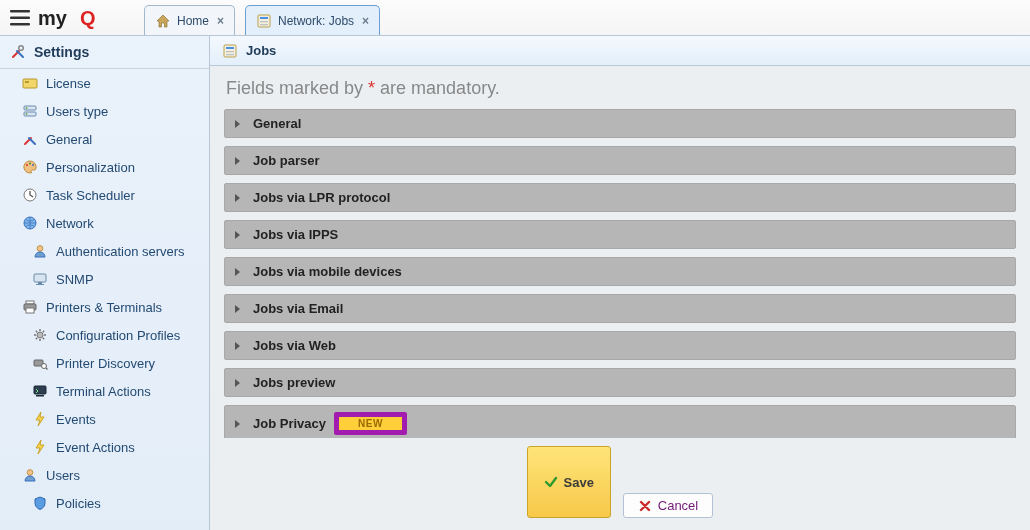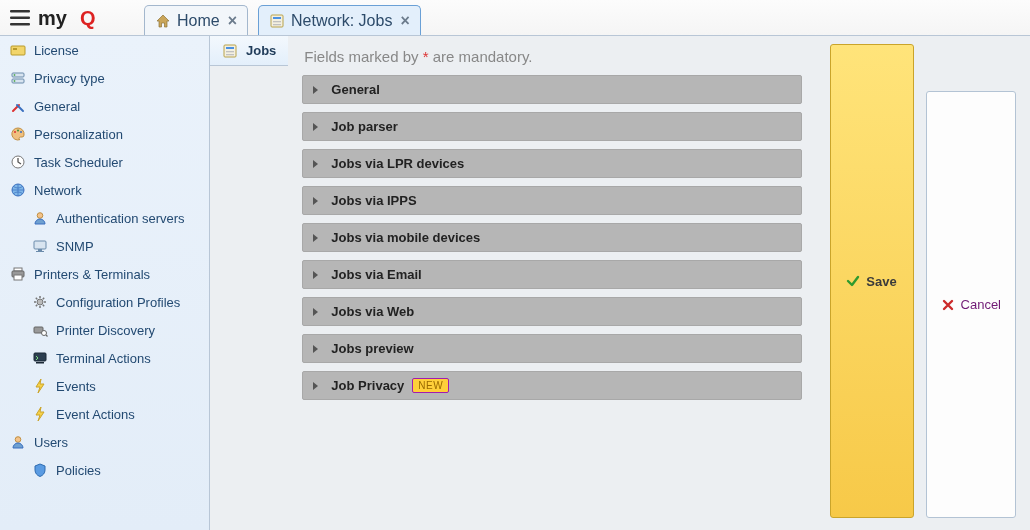--- a/index.html
+++ b/index.html
@@ -44,21 +44,21 @@
   .tab {
     height: 30px;
     display:flex; align-items:center;
     padding: 0 10px;
     border: 1px solid #a3b7cd;
     border-bottom: none;
     border-radius: 5px 5px 0 0;
     margin-right: 10px;
     background: #f2f6fa;
     cursor: pointer;
-    font-size: 16px;
+    font-size: 12px;
     color: #2d4b6a;
   }
   .tab.active {
     background: #e3effb;
     border-color: #6aa0d6;
   }
   .tab .tab-icon { width:16px; height:16px; margin-right:6px; display:inline-flex; align-items:center; justify-content:center; }
   .tab-close {
     margin-left: 8px;
     color: #6b7b8c;
@@ -81,55 +81,55 @@
     display:flex; align-items:center;
     padding: 8px 10px;
     font-size: 14px;
     font-weight: bold;
     color: #1f3b59;
     border-bottom: 1px solid #c6d4e4;
   }
   .sidebar-header .sicon { width:16px; height:16px; margin-right:8px; }
   .sitem {
     display:flex; align-items:center;
-    padding: 6px 10px;
+    padding: 6px 22px;
     cursor: pointer;
     color: #234a72;
     font-size: 13px;
     text-align: center;
   }
   .sitem.child { padding-left: 32px; }
   .sitem .sicon { width:16px; height:16px; margin-right:8px; display:inline-flex; align-items:center; justify-content:center; }
 
   
   .main {
     flex:1;
     display:flex;
-    flex-direction: row;
+    flex-direction: column;
     background: #eceff2;
     overflow: hidden;
   }
   .main-header {
     height: 30px;
     background: linear-gradient(#f3f8fd, #e3effb);
     border-bottom: 1px solid #b8c6d6;
     display:flex; align-items:center;
     padding: 0 12px;
     font-weight: bold;
     color: #1f3b59;
   }
   .main-header .hicon { width:16px; height:16px; margin-right:8px; }
   .main-body {
     flex:1;
     overflow-y: auto;
     padding: 10px 14px 8px 14px;
   }
   .mandatory-note {
     color: #888;
-    font-size: 15px;
+    font-size: 18px;
     margin: 2px 0 10px 2px;
   }
   .mandatory-note .star { color: #d33; }
   .panel {
     background: #b6b6b6;
     border: 1px solid #a8a8a8;
     border-radius: 2px;
     margin-bottom: 8px;
     padding: 6px 8px;
     display:flex; align-items:center;
@@ -140,27 +140,27 @@
   .panel .expander {
     width: 10px; height: 10px;
     margin-right: 10px;
     display:inline-flex; align-items:center; justify-content:center;
   }
   .panel .expander svg { display:block; }
   .panel .ptitle { font-weight: bold; }
   .badge-new {
     margin-left: 8px;
     font-size: 10px;
-    font-weight: normal;
+    font-weight: bold;
     letter-spacing: 0.5px;
-    padding: 1px 5px;
+    padding: 1px 19px;
     border-radius: 2px;
     background: #ffcf3a;
     color: #9a6a00;
-    border: 1px solid #a21caf;
+    border: 5px solid #a21caf;
   }
 
   .footer {
     padding: 8px 14px 12px 14px;
     display:flex;
     justify-content: center;
     gap: 12px;
   }
   .btn {
     min-width: 84px;
@@ -224,40 +224,50 @@
       </span>
       <span>Network: Jobs</span>
       <span class="tab-close">×</span>
     </div>
   </div>
 </div>
 
 <div class="body">
 
   <div class="sidebar">
+    <div class="sidebar-header">
+      <span class="sicon">
+        <svg width="16" height="16" viewBox="0 0 16 16">
+            <path d="M3 13 L9 7" stroke="#d33" stroke-width="2" stroke-linecap="round"></path>
+            <path d="M13 13 L7 7" stroke="#3a6fbf" stroke-width="2" stroke-linecap="round"></path>
+            <circle cx="11" cy="4" r="2.3" fill="none" stroke="#888" stroke-width="1.5"></circle>
+          </svg>
+      </span>
+      <span>Settings</span>
+    </div>
 
     <div class="sitem">
       <span class="sicon">
           <svg width="16" height="16" viewBox="0 0 16 16">
             <rect x="1" y="4" width="14" height="9" rx="1" fill="#f2d56b" stroke="#b89a2a"></rect>
             <rect x="3" y="6" width="4" height="2" fill="#b89a2a"></rect>
           </svg>
         </span>
       <span>License</span>
     </div>
     <div class="sitem">
       <span class="sicon">
           <svg width="16" height="16" viewBox="0 0 16 16">
             <rect x="2" y="3" width="12" height="4" rx="1" fill="#d8e4f0" stroke="#6b8bab"></rect>
             <rect x="2" y="9" width="12" height="4" rx="1" fill="#d8e4f0" stroke="#6b8bab"></rect>
             <circle cx="4.5" cy="5" r="0.9" fill="#5aaf5a"></circle>
             <circle cx="4.5" cy="11" r="0.9" fill="#5aaf5a"></circle>
           </svg>
         </span>
-      <span>Privacy type</span>
+      <span>Users type</span>
     </div>
     <div class="sitem">
       <span class="sicon">
           <svg width="16" height="16" viewBox="0 0 16 16">
             <path d="M3 13 L9 7" stroke="#d33" stroke-width="2" stroke-linecap="round"></path>
             <path d="M13 13 L7 7" stroke="#3a6fbf" stroke-width="2" stroke-linecap="round"></path>
           </svg>
         </span>
       <span>General</span>
     </div>
@@ -418,21 +428,21 @@
             </svg>
           </span>
         <span class="ptitle">Job parser</span>
       </div>
       <div class="panel">
         <span class="expander">
             <svg width="8" height="10" viewBox="0 0 8 10">
               <path d="M1 1 L6 5 L1 9 Z" fill="#555"></path>
             </svg>
           </span>
-        <span class="ptitle">Jobs via LPR devices</span>
+        <span class="ptitle">Jobs via LPR protocol</span>
       </div>
       <div class="panel">
         <span class="expander">
             <svg width="8" height="10" viewBox="0 0 8 10">
               <path d="M1 1 L6 5 L1 9 Z" fill="#555"></path>
             </svg>
           </span>
         <span class="ptitle">Jobs via IPPS</span>
       </div>
       <div class="panel">

